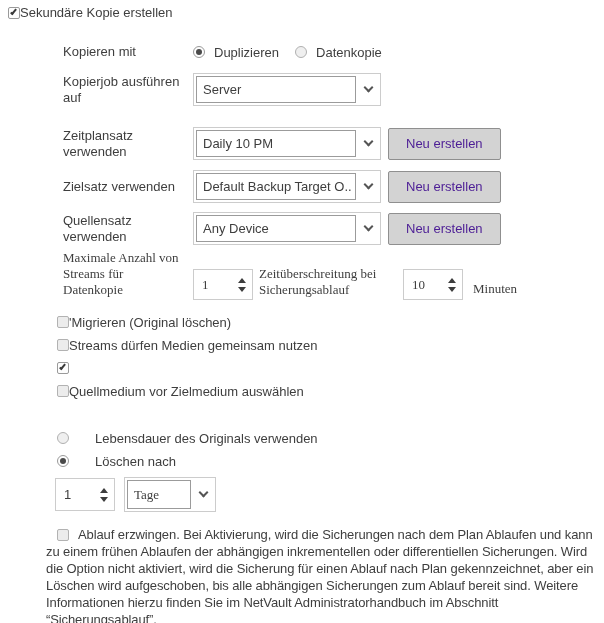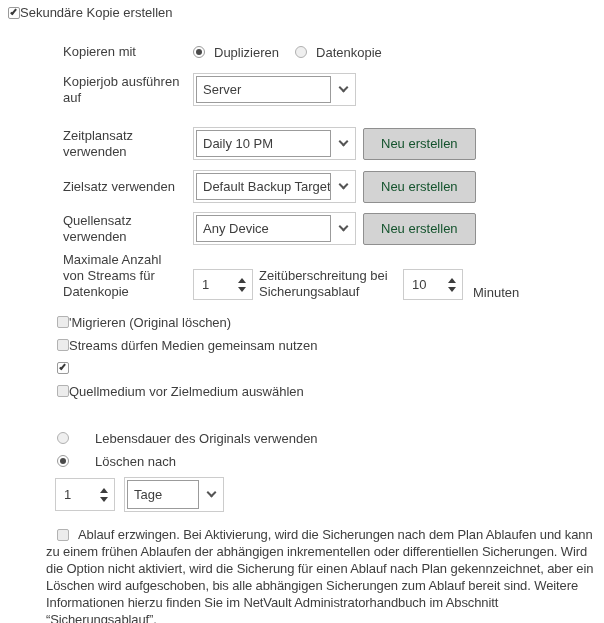--- a/index.html
+++ b/index.html
@@ -36,40 +36,40 @@
   
   .row-main { display:flex; align-items:center; margin-left:8px; }
   .form { margin-left:63px; }
   .frow { display:flex; align-items:center; }
   .flabel { width:130px; padding-right:8px; line-height:16px; flex:none; }
   .r-kopieren { margin-top:24px; }
   .r-kopierjob { margin-top:13px; }
   .r-zeitplan { margin-top:21px; }
   .r-ziel { margin-top:10px; }
   .r-quelle { margin-top:9px; }
-  .r-streams { margin-top:2px; align-items:flex-end; }
+  .r-streams { margin-top:2px; align-items:center;font-family:Liberation Serif, serif; }
 
   .radio-group { display:flex; align-items:center; }
   .radio-group .rlbl { margin-left:9px; margin-right:16px; }
 
   
   .select { height:33px; border:1px solid #cccccc; background:#fff; display:flex; flex:none; cursor:default; }
-  .w163 { width:163px; }
+  .w163 { width:188px; }
   .sel-text {
     flex:1; min-width:0; margin:2px 0 2px 2px; border:1px solid #9b9b9b;
     padding:0 6px; display:flex; align-items:center; white-space:nowrap; overflow:hidden;
   }
   .sel-caret { width:24px; flex:none; display:flex; align-items:center; justify-content:center; }
   .caret { width:7px; height:7px; border-right:2px solid #555; border-bottom:2px solid #555; transform:rotate(45deg); margin-top:-4px; }
 
   
   .btn {
     height:32px; margin-left:7px; padding:0 17px; flex:none;
     background:#d3d3d3; border:1px solid #8f8f8f; border-radius:2px;
-    font-family:inherit; font-size:13px; color:#14532d; cursor:pointer;
+    font-family:inherit; font-size:13px; color:#4c1d95; cursor:pointer;
   }
 
   
   .spinner { width:60px; height:31px; border:1px solid #cccccc; background:#fff; display:flex; align-items:center; flex:none; }
   .spin-val { flex:1; padding-left:8px; }
   .spin-btns { display:flex; flex-direction:column; gap:4px; padding-right:6px; cursor:pointer; }
   .tri-up { width:0; height:0; border-left:4px solid transparent; border-right:4px solid transparent; border-bottom:5px solid #3d3d3d; }
   .tri-down { width:0; height:0; border-left:4px solid transparent; border-right:4px solid transparent; border-top:5px solid #3d3d3d; }
 
   .r-streams .spinner { margin-top:22px; }
@@ -81,21 +81,21 @@
   .checks { margin-left:57px; margin-top:14px; }
   .crow { display:flex; align-items:center; min-height:16px; margin-bottom:7px; }
   .crow:last-child { margin-bottom:0; }
 
   
   .radios { margin-left:57px; margin-top:31px; }
   .rrow { display:flex; align-items:center; gap:26px; min-height:16px; margin-bottom:7px; }
   .rrow:last-child { margin-bottom:0; }
 
   .duration { margin-left:55px; margin-top:8px; display:flex; align-items:center; gap:9px; }
-  .duration .select { height:35px; width:100px; }
+  .duration .select { height:35px; width:92px;font-family:Liberation Serif, serif; }
   .duration .spinner { height:33px; }
 
   
   .expire { margin-left:46px; margin-top:14px; width:553px; line-height:17px; letter-spacing:-0.1px; }
   .expire .checkbox { margin-left:11px; margin-right:9px; vertical-align:-2px; }
 </style>
 </head>
 <body>
 
 <div class="panel">

